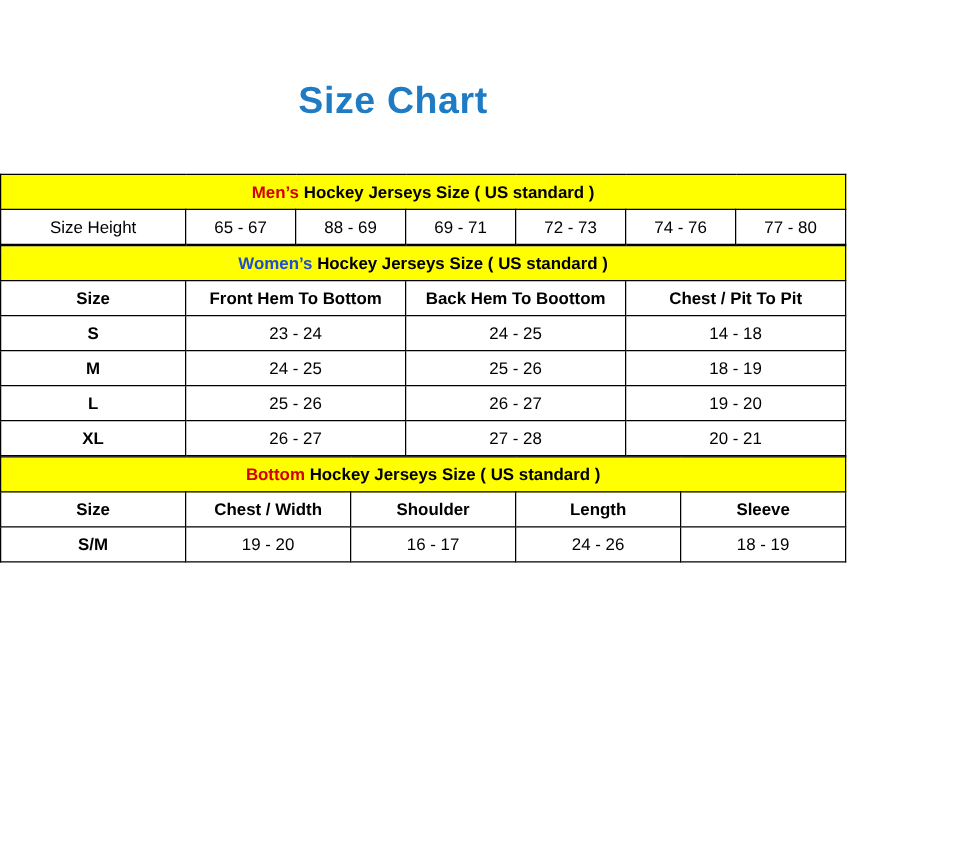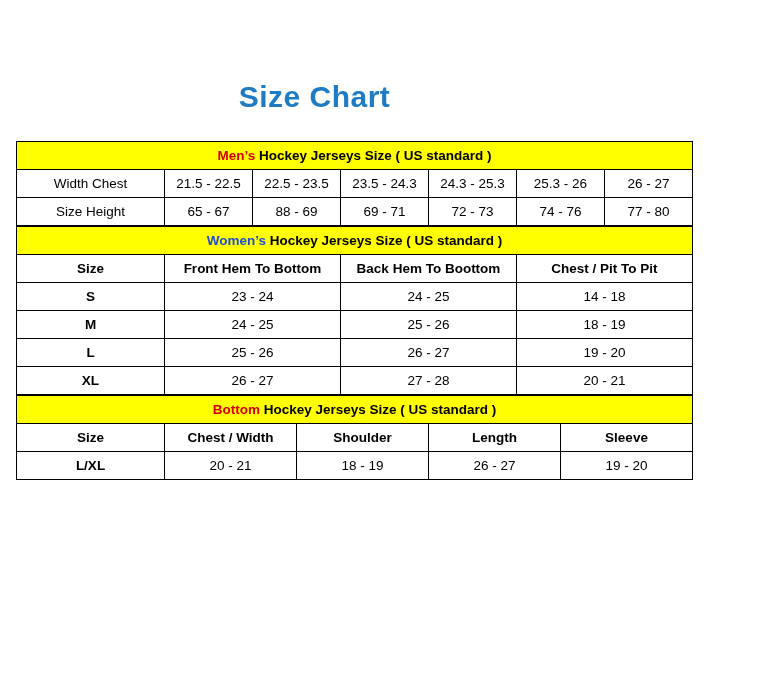--- a/index.html
+++ b/index.html
@@ -11,36 +11,36 @@
     width: 776px;
     height: 692px;
     font-family: "Liberation Sans", sans-serif;
     color: #000000;
     position: relative;
   }
   .page {
     width: 629px;
     height: 692px;
     box-sizing: border-box;
-    padding: 16px;
+    padding: 0;
     position: relative;
   }
   .title {
     text-align: center;
     color: #1f7bc4;
     font-size: 30px;
     font-weight: bold;
     letter-spacing: 0.5px;
     margin: 0;
     padding-top: 64px;
     padding-bottom: 0;
     line-height: 1.1;
   }
   .chart-wrap {
-    margin: 0 auto;
+    margin: 14px auto;
     padding-top: 28px;
     width: 676px;
   }
   table.size-table {
     border-collapse: collapse;
     width: 676px;
     table-layout: fixed;
   }
   table.size-table td, table.size-table th {
     border: 1px solid #000000;
@@ -85,29 +85,20 @@
         <col style="width:88px">
         <col style="width:88px">
         <col style="width:88px">
         <col style="width:88px">
         <col style="width:88px">
         <col style="width:88px">
       </colgroup>
       <tbody>
         <tr class="section-head">
           <td colspan="7"><span class="accent-men">Men’s</span><span> Hockey Jerseys Size ( US standard )</span></td>
-        </tr>
-        <tr>
-          <td class="row-label">Width Chest</td>
-          <td>21.5 - 22.5</td>
-          <td>22.5 - 23.5</td>
-          <td>23.5 - 24.3</td>
-          <td>24.3 - 25.3</td>
-          <td>25.3 - 26</td>
-          <td>26 - 27</td>
         </tr>
         <tr>
           <td class="row-label">Size Height</td>
           <td>65 - 67</td>
           <td>88 - 69</td>
           <td>69 - 71</td>
           <td>72 - 73</td>
           <td>74 - 76</td>
           <td>77 - 80</td>
         </tr>
@@ -171,23 +162,23 @@
           <td colspan="5"><span class="accent-youth">Bottom</span><span> Hockey Jerseys Size ( US standard )</span></td>
         </tr>
         <tr class="col-head">
           <td>Size</td>
           <td>Chest / Width</td>
           <td>Shoulder</td>
           <td>Length</td>
           <td>Sleeve</td>
         </tr>
         <tr>
-          <td class="bold-cell">L/XL</td>
-          <td>20 - 21</td>
+          <td class="bold-cell">S/M</td>
+          <td>19 - 20</td>
+          <td>16 - 17</td>
+          <td>24 - 26</td>
           <td>18 - 19</td>
-          <td>26 - 27</td>
-          <td>19 - 20</td>
         </tr>
       </tbody>
     </table>
 
   </div>
 </div>
 
 </body></html>

